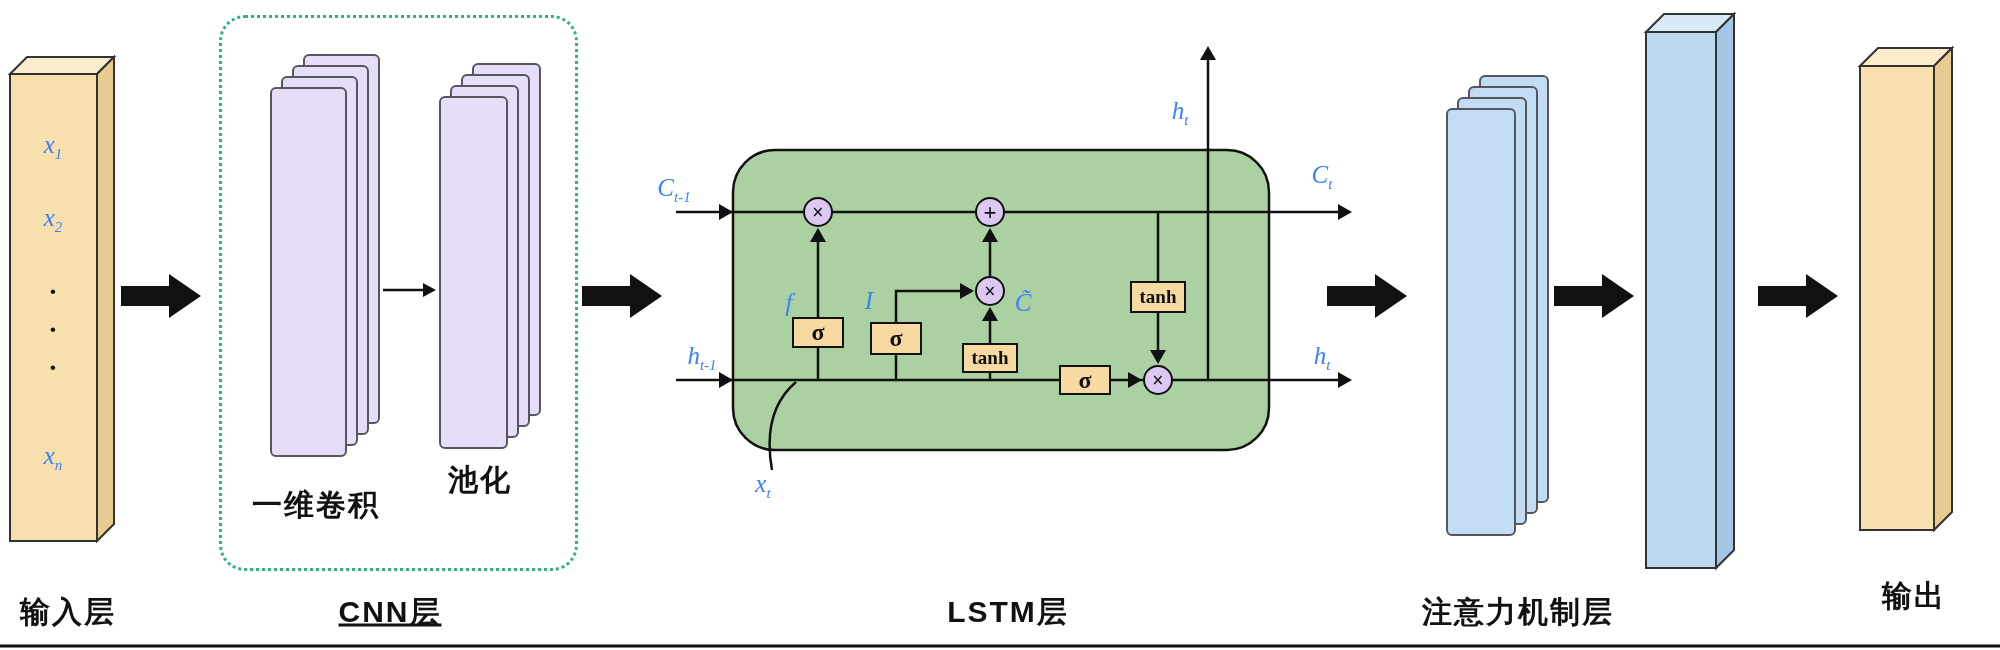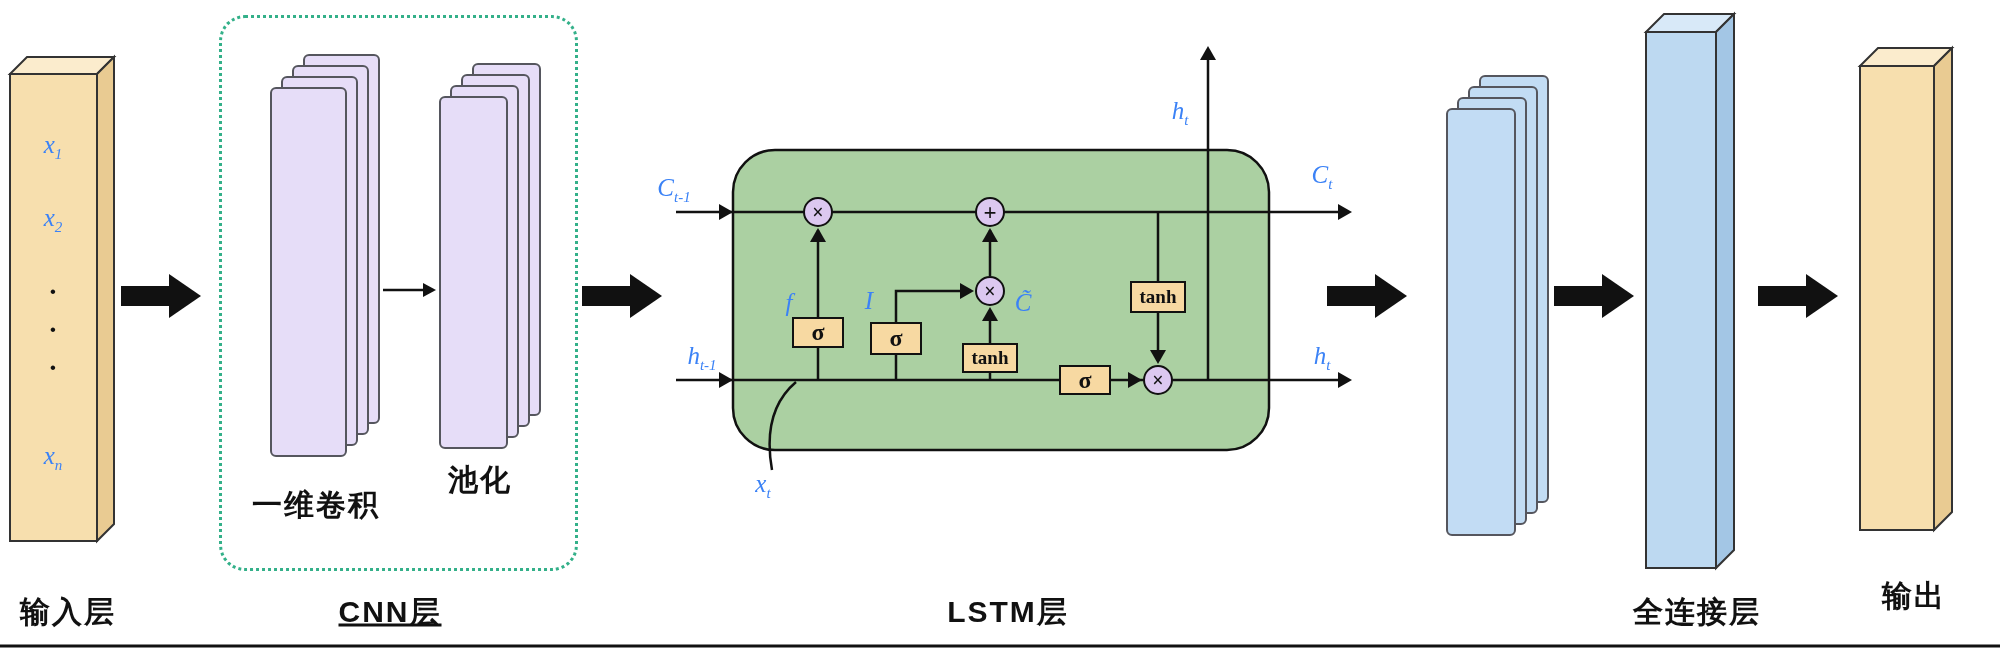--- a/index.html
+++ b/index.html
@@ -199,16 +199,16 @@
   </div>
   <div class="mlabel" style="left:789px;top:303px;">f</div>
   <div class="mlabel" style="left:869px;top:301px;">I</div>
   <div class="mlabel" style="left:1023px;top:303px;">C̃</div>
 
   <div class="cjk small" style="left:316px;top:505px;">一维卷积</div>
   <div class="cjk small" style="left:480px;top:480px;">池化</div>
   <div class="cjk" style="left:41px;top:612px;margin-left:27px;">输入层</div>
   <div class="cjk" style="left:390px;top:612px;text-decoration:underline;">CNN层</div>
   <div class="cjk" style="left:1008px;top:612px;">LSTM层</div>
-  <div class="cjk" style="left:1697px;top:612px;">全连接层</div>
+  <div class="cjk" style="left:1518px;top:612px;">注意力机制层</div>
   <div class="cjk" style="left:1914px;top:596px;">输出</div>
 
 </div>
 
 </body></html>

